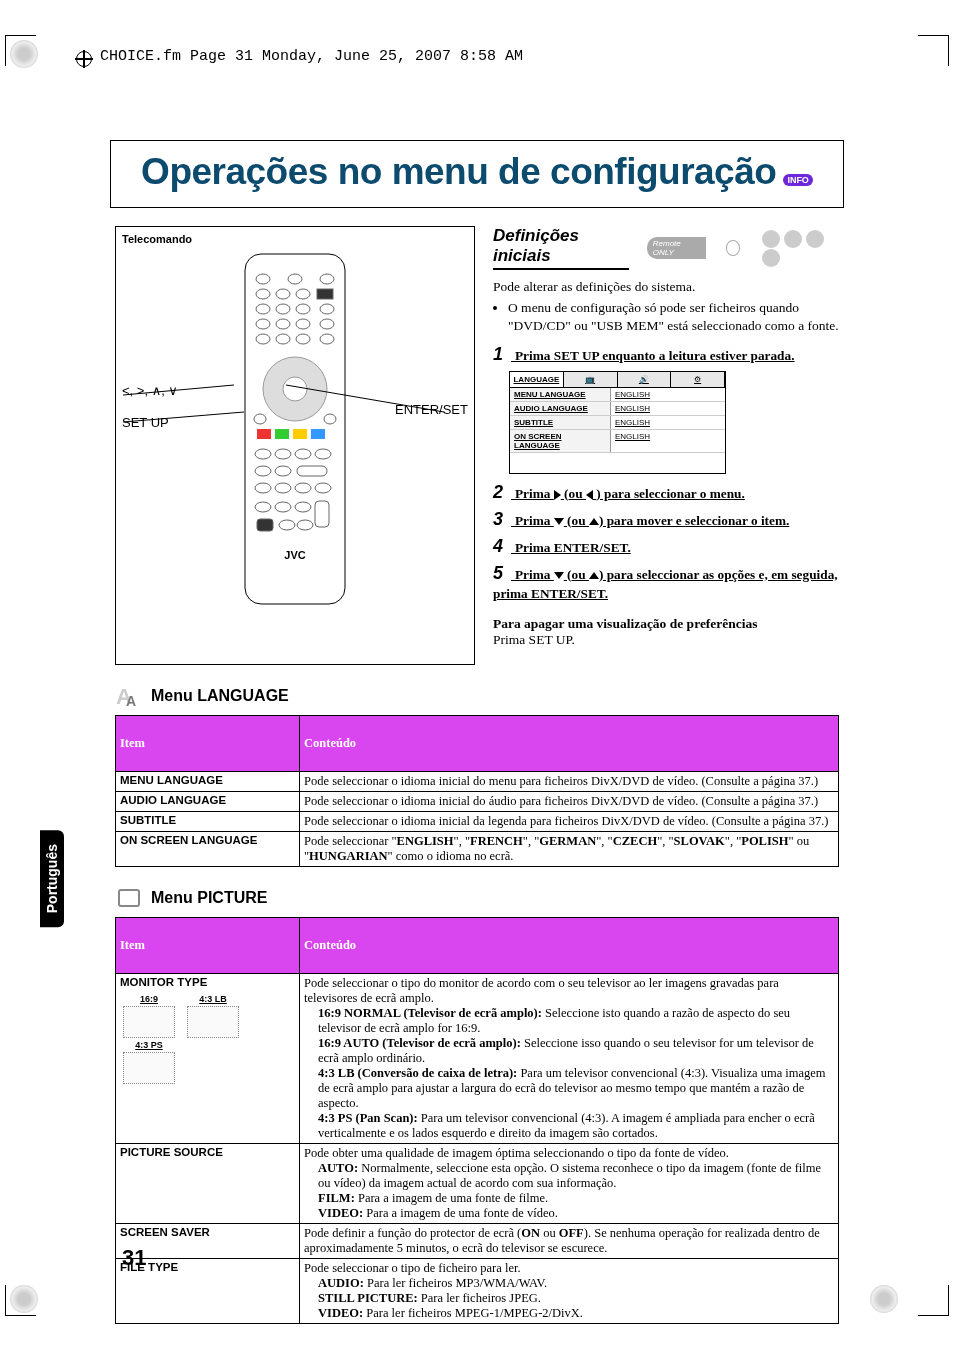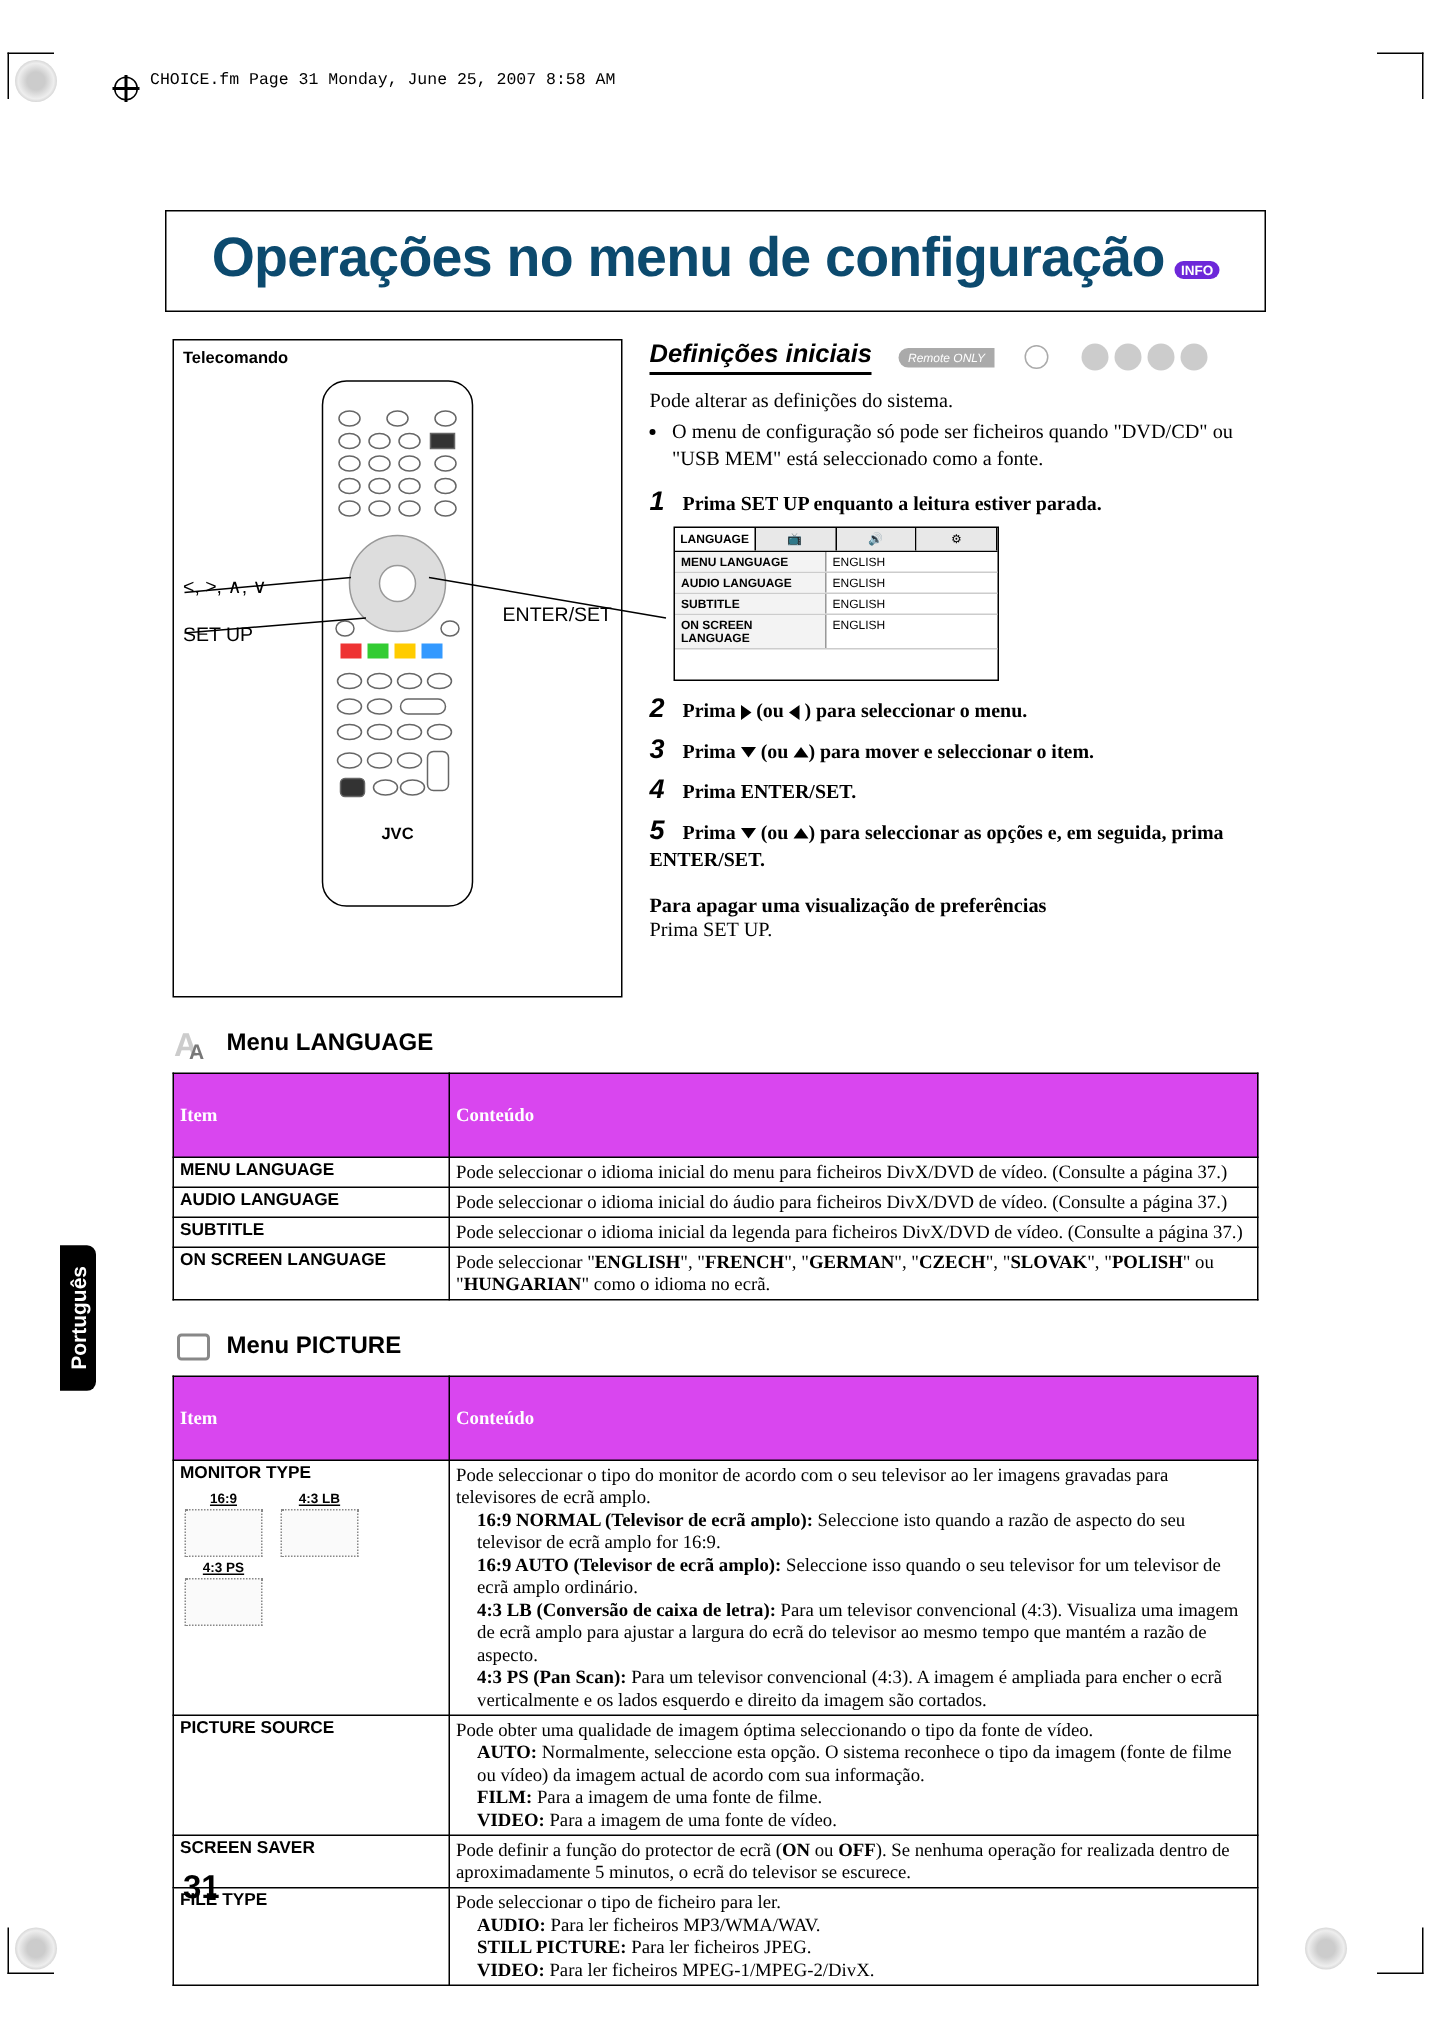--- a/index.html
+++ b/index.html
@@ -44,21 +44,21 @@
     content:""; position:absolute; background:#000;
   }
   .cross:before { left:8px; top:0; width:2px; height:18px; }
   .cross:after  { top:8px; left:0; height:2px; width:18px; }
   .cross-circle { position:absolute; width:14px; height:14px; border:1px solid #000; border-radius:50%; left:1px; top:1px;}
   .header-crop {
     position: absolute;
     top: 48px;
     left: 75px;
     font-family: "Courier New", monospace;
-    font-size: 11px;
+    font-size: 15px;
   }
   .title-banner {
     border: 1px solid #000;
     text-align: center;
     padding: 10px 0 14px 0;
     margin: 100px 60px 18px 60px;
   }
   .title-text {
     font-family: Arial, Helvetica, sans-serif;
     font-size: 37px;
@@ -76,21 +76,21 @@
     border-radius: 6px;
     vertical-align: middle;
     margin-left: 3px;
     font-family: Arial;
   }
   .content {
     margin: 0 65px;
     display: flex;
     gap: 18px;
   }
-  .left-col { width: 300px; }
+  .left-col { width: 360px; }
   .right-col { flex: 1; }
   .remote-box {
     border: 1px solid #000;
     padding: 6px;
     position: relative;
     height: 425px;
   }
   .remote-label {
     font-family: Arial;
     font-size: 11px;
@@ -118,21 +118,21 @@
     display:inline-block; background:#aaa; color:#fff; border-radius:10px 0 0 10px;
     padding:2px 6px; font-size:8px; font-family:Arial; font-style:italic; vertical-align:middle;
   }
   .disc-lamp { width:14px; height:14px; border:1px solid #aaa; border-radius:50%; display:inline-block; margin-left:2px; vertical-align:middle;}
   .dots span {
     width: 18px; height:18px; background:#ccc; border-radius:50%;
     display:inline-block; margin-left:4px; vertical-align:middle;
   }
   .right-col p, .right-col li { font-size: 13.5px; line-height: 1.35; }
   .steps { margin-top: 8px; }
-  .step { margin-bottom: 6px; }
+  .step { margin-bottom: 6px; text-decoration: underline; }
   .step-num {
     font-family: Arial;
     font-size: 18px;
     font-weight: bold;
     font-style: italic;
     margin-right: 4px;
     display:inline-block;
     width: 14px;
   }
   .step-text { font-weight: bold; font-size: 13.3px; }

